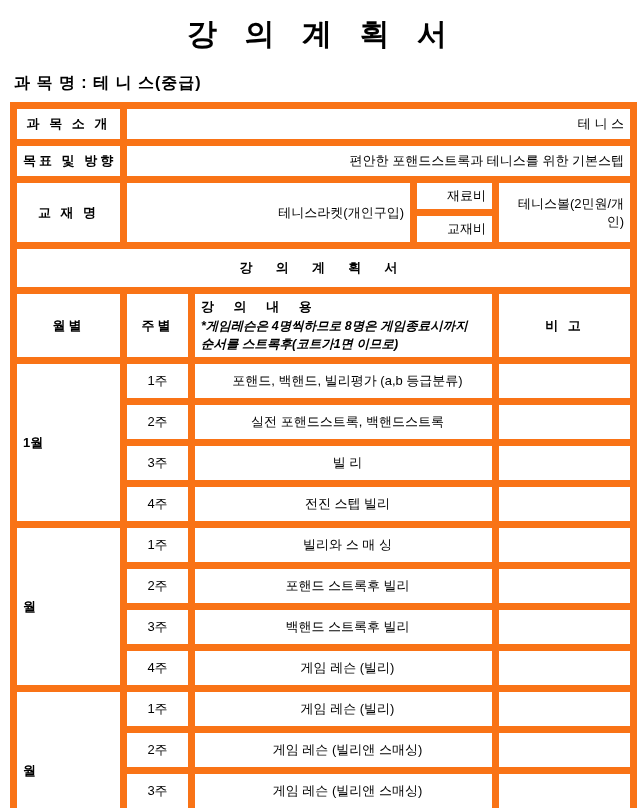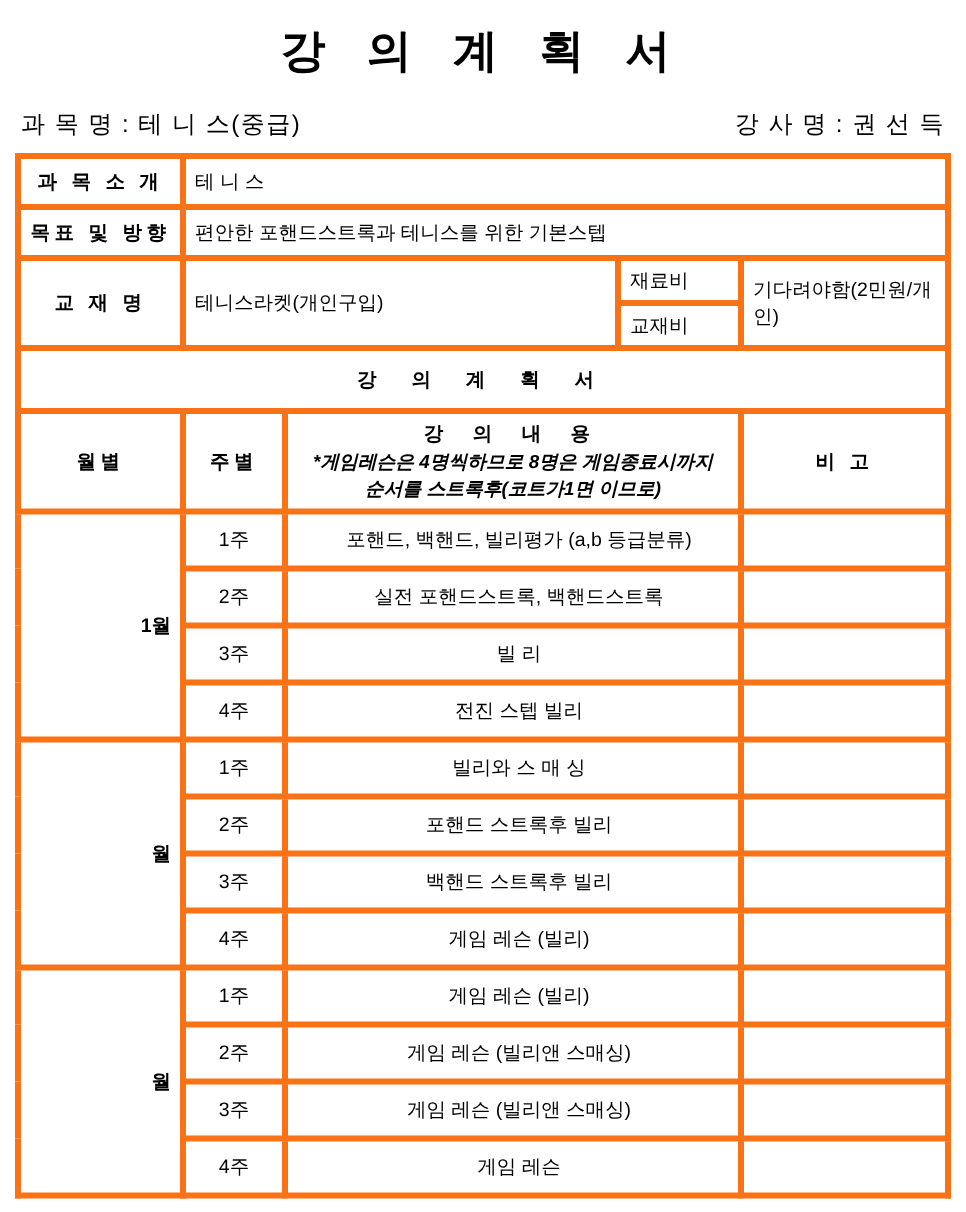--- a/index.html
+++ b/index.html
@@ -28,78 +28,78 @@
     letter-spacing: 10px;
     margin-top: 14px;
     margin-bottom: 10px;
     font-family: "Liberation Serif", serif;
   }
   .meta-row {
     display: flex;
     justify-content: space-between;
     align-items: flex-end;
     font-size: 16px;
-    font-weight: normal;
+    font-weight: bold;
     margin: 18px 4px 8px 4px;
   }
   .meta-left, .meta-right {
     white-space: nowrap;
     letter-spacing: 1px;
   }
   table.main {
     border-collapse: collapse;
     width: 620px;
     table-layout: fixed;
   }
   table.main td {
-    border: 4px solid #f97316;
+    border: 7px solid #f97316;
     font-size: 13px;
     padding: 0 6px;
     vertical-align: middle;
   }
   .c-label {
     text-align: center;
     font-weight: bold;
     letter-spacing: 3px;
     white-space: nowrap;
   }
   .c-center {
-    text-align: left;
+    text-align: right;
   }
   .c-left {
     text-align: center;
     padding-left: 14px !important;
   }
   .h-32 { height: 30px; }
   .h-36 { height: 34px; }
   .row-title {
     text-align: center;
     font-size: 18px;
     font-weight: bold;
     letter-spacing: 10px;
     height: 38px;
     font-family: "Liberation Serif", serif;
   }
   .hdr-content {
-    text-align: center;
+    text-align: left;
     font-weight: bold;
     line-height: 1.45;
     padding: 4px 6px !important;
   }
   .hdr-content .t1 {
     letter-spacing: 8px;
     display: block;
   }
   .hdr-content .t2 {
     display: block;
     font-size: 12.5px;
     font-style: italic;
   }
   .month-cell {
-    text-align: right;
+    text-align: left;
     font-weight: bold;
     font-size: 14px;
   }
   .week-cell {
     text-align: center;
     font-size: 12.5px;
     margin-left: 23px;
   }
   .note-cell { }
 </style>
@@ -107,24 +107,20 @@
 <body>
 
 <div class="page">
 
   <div class="doc-title">강 의 계 획 서</div>
 
   <div class="meta-row">
     <div class="meta-left">
       <span>과 목 명 :</span>
       <span>테 니 스(중급)</span>
-    </div>
-    <div class="meta-right">
-      <span>강 사 명 :</span>
-      <span>권 선 득</span>
     </div>
   </div>
 
   <table class="main">
     <colgroup>
       <col style="width:110px">
       <col style="width:68px">
       <col style="width:222px">
       <col style="width:82px">
       <col style="width:138px">
@@ -135,21 +131,21 @@
         <td class="c-center h-32" colspan="4">테 니 스</td>
       </tr>
       <tr>
         <td class="c-label h-32">목표 및 방향</td>
         <td class="c-center h-32" colspan="4">편안한 포핸드스트록과 테니스를 위한 기본스텝</td>
       </tr>
       <tr>
         <td class="c-label" rowspan="2">교 재 명</td>
         <td class="c-center" rowspan="2" colspan="2">테니스라켓(개인구입)</td>
         <td class="c-center" style="height:26px">재료비</td>
-        <td class="c-center" rowspan="2">기다려야함(2민원/개인)</td>
+        <td class="c-center" rowspan="2">테니스볼(2민원/개인)</td>
       </tr>
       <tr>
         <td class="c-center" style="height:26px">교재비</td>
       </tr>
       <tr>
         <td class="row-title" colspan="5">강    의    계    획    서</td>
       </tr>
       <tr>
         <td class="c-label" style="height:62px">월별</td>
         <td class="c-label">주별</td>

